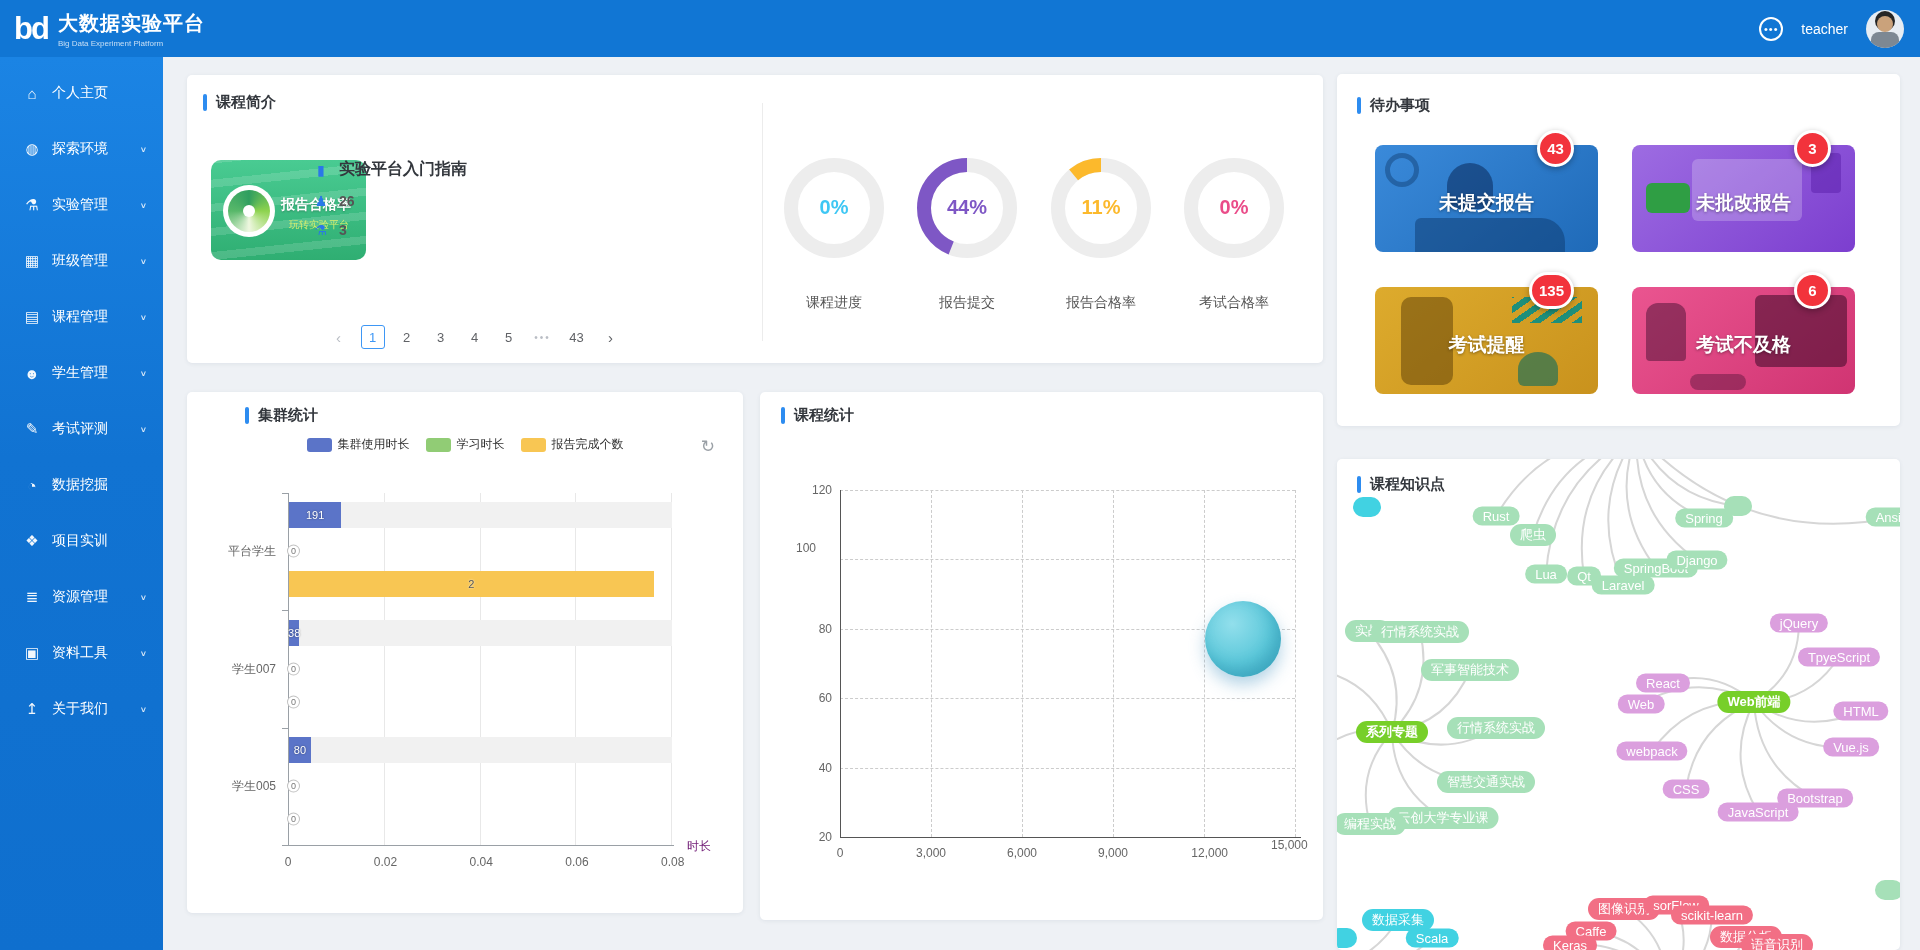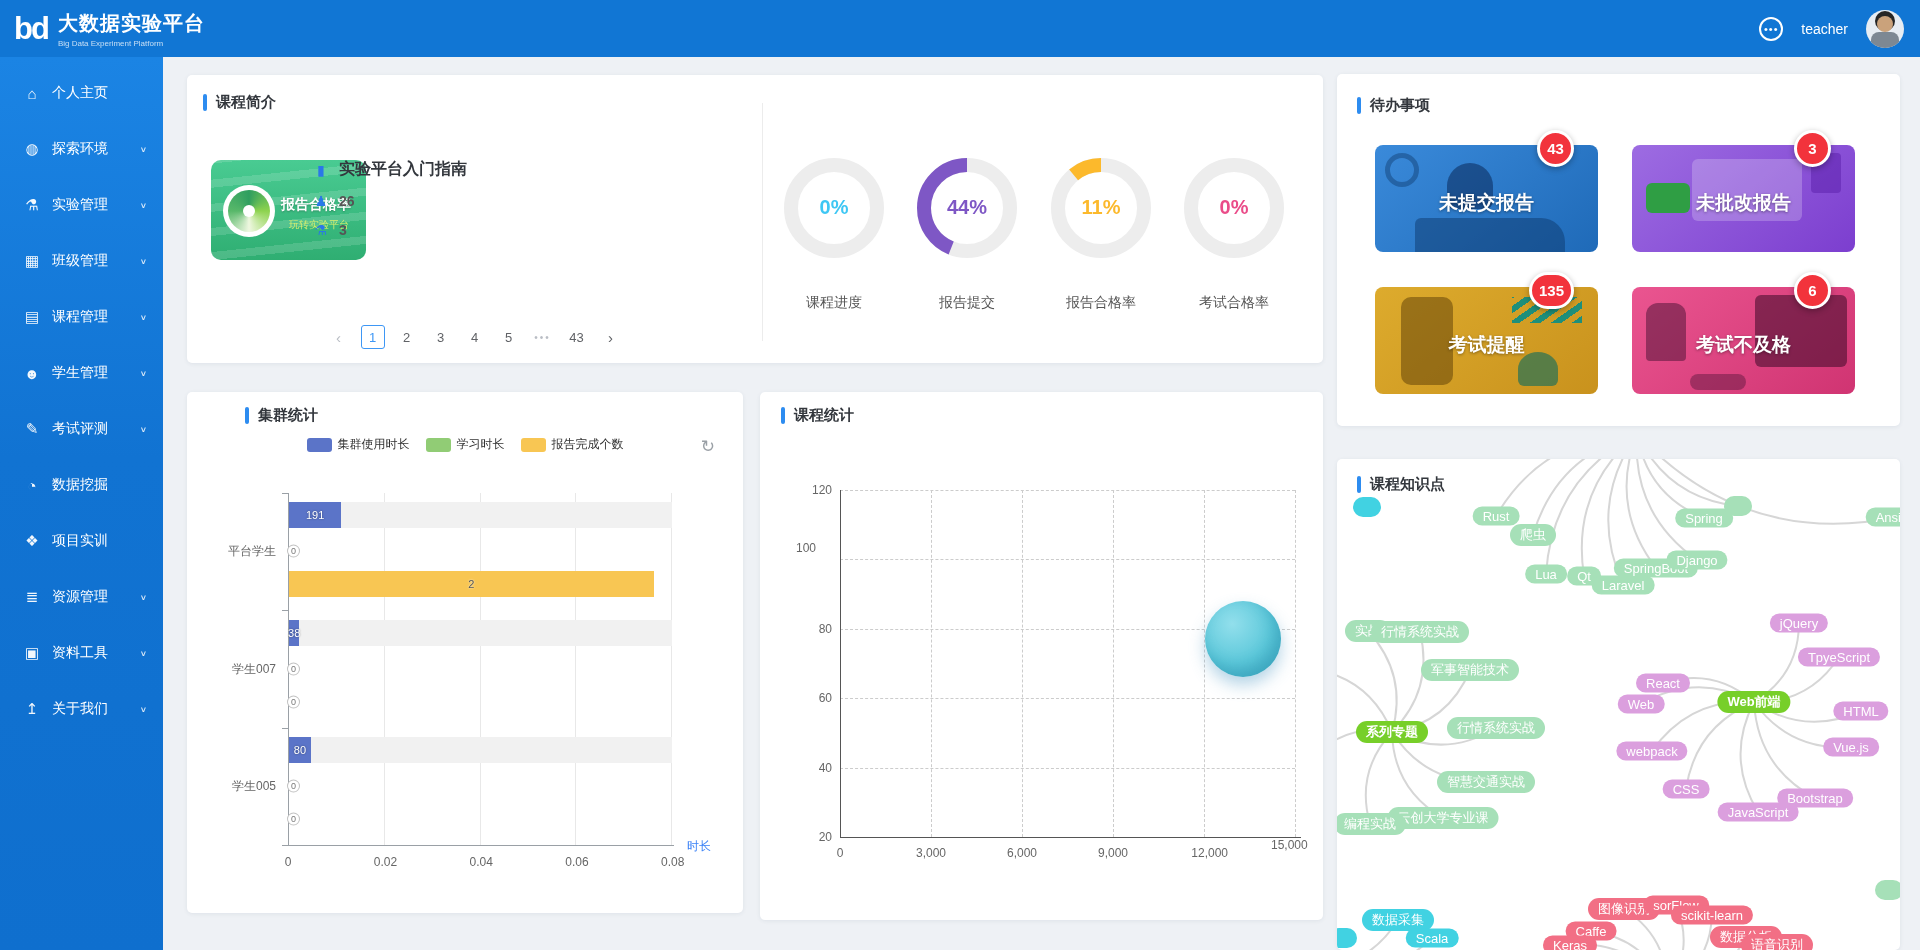--- a/index.html
+++ b/index.html
@@ -89,21 +89,21 @@
   .gridline-v { position:absolute; width:1px; background:#e8e8e8; }
   .gridline-h-dash { position:absolute; height:0; border-top:1px dashed #ccc; }
   .gridline-v-dash { position:absolute; width:0; border-left:1px dashed #ccc; }
   .axisline { position:absolute; background:#9aa0a6; }
   .axisline.dark { background:#555; }
   .tick-label { position:absolute; font-size:12px; color:#666; white-space:nowrap; }
   .cat-label { position:absolute; font-size:12px; color:#666; text-align:right; transform:translateY(-50%); }
   .track { position:absolute; background:#f1f1f1; }
   .hbar { position:absolute; display:flex; align-items:center; justify-content:center; font-size:11px; }
   .zero-mark { position:absolute; transform:translate(-2px,-50%); font-size:9px; color:#777; border:1px solid #c2c2c2; border-radius:50%; background:#fff; padding:0 3px; line-height:11px; }
-  .axis-name { position:absolute; font-size:12px; color:#3b82f6; }
+  .axis-name { position:absolute; font-size:12px; color:#701a75; }
   .bubble { position:absolute; border-radius:50%; background:radial-gradient(circle at 36% 30%, #92dfec, #5cc8da 55%, #46b4ca); box-shadow:0 8px 16px rgba(90,160,200,.45), inset -6px -8px 14px rgba(30,130,160,.35); }
 
   
   .kpanel { overflow:hidden; }
   .kedges { position:absolute; left:0; top:0; }
   .knode { position:absolute; transform:translate(-50%,-50%); color:#fff; font-size:13px; padding:2px 10px; border-radius:13px; white-space:nowrap; cursor:pointer; z-index:2; }
   .kn-g { background:#a6e0b8; }
   .kn-h { background:#77cf29; font-weight:bold; z-index:3; }
   .kn-p { background:#db9fde; }
   .kn-r { background:#f26f85; }

